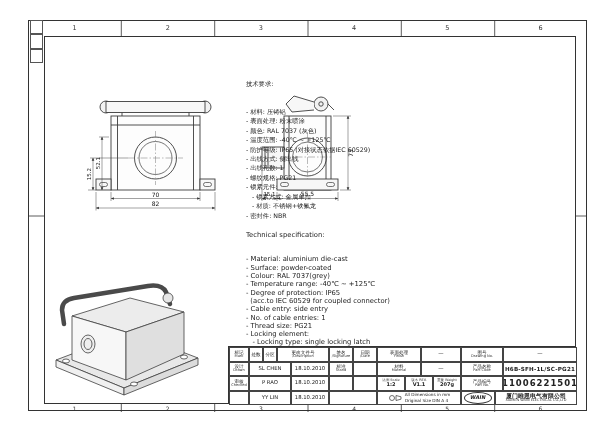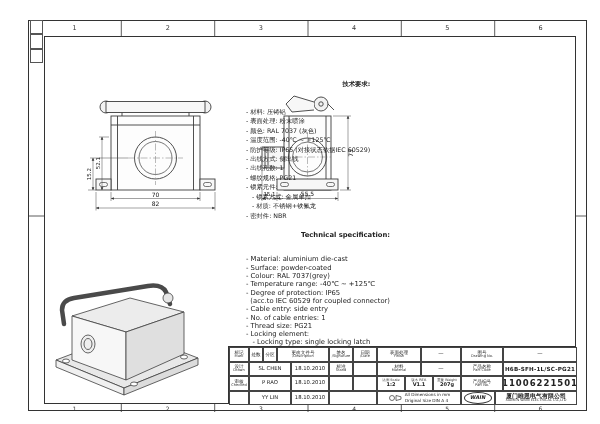--- a/index.html
+++ b/index.html
@@ -20,21 +20,21 @@
   .rev-cell { border:0.5px solid #555; height:14.3px; box-sizing:border-box; }
 
   svg.art { left:0; top:0; }
   svg text { font-family:"DejaVu Sans","Liberation Sans",sans-serif; }
   .dim { font-size:6px; fill:#111; stroke:none; }
   .dim-sm { font-size:5.5px; fill:#111; stroke:none; }
 
   .spec { white-space:pre; }
   .spec-cn { left:246px; top:60px; font-size:6.3px; line-height:9.4px; }
   .spec-en { left:246px; top:214px; font-size:6.8px; line-height:8.3px; }
-  .spec-title { font-weight:bold;text-align:right; }
+  .spec-title { font-weight:normal; }
 
   .titleblock { left:228px; top:346px; width:348px; height:58px; border:1px solid #333; box-sizing:border-box; font-size:4.6px; }
   .tb { position:absolute; border:0.5px solid #444; box-sizing:border-box; display:flex; flex-direction:column;
         align-items:center; justify-content:center; text-align:center; overflow:hidden; line-height:1.1; background:#fff; }
   .tb .en { font-size:3.6px; color:#333; display:block; }
   .tb.val { font-size:5.3px; }
   .mini-lbl { font-size:3.4px; color:#333; }
   .mini-val { font-size:5px; font-weight:bold; }
   .part-code-val { font-size:5.6px; font-weight:bold; letter-spacing:0.2px; }
   .part-no-val { font-size:8.5px; font-weight:bold; letter-spacing:1px; }

